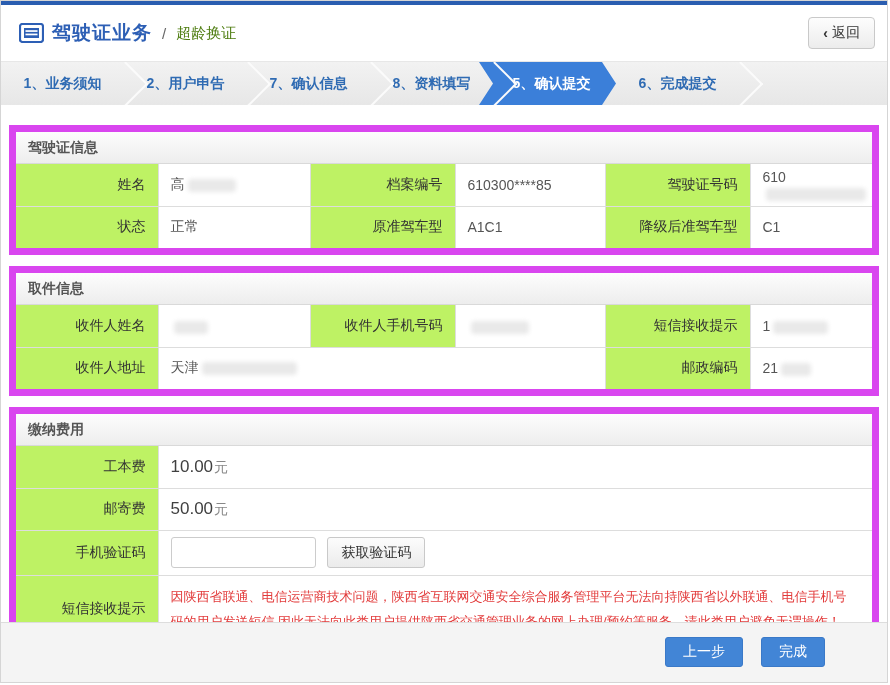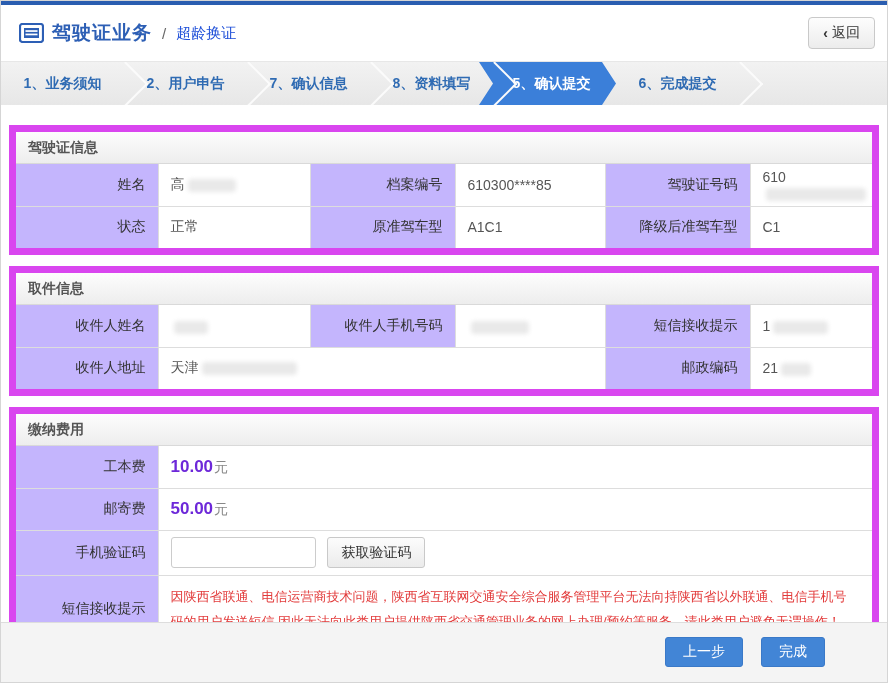--- a/index.html
+++ b/index.html
@@ -25,21 +25,21 @@
     align-items: center;
     justify-content: space-between;
     padding: 0 12px 0 18px;
     border-bottom: 1px solid #e7e7e7;
     background: #fff;
   }
   .header-left { display: flex; align-items: center; gap: 8px; text-align: center; }
   .doc-icon { display: inline-flex; align-items: center; }
   .title { color: #2d5fb5; font-size: 19px; font-weight: bold; letter-spacing: 1px; }
   .title-sep { color: #666; font-size: 15px; margin: 0 2px; }
-  .subtitle { color: #1d4ed8; font-size: 15px; }
+  .subtitle { color: #4d7c0f; font-size: 15px; }
   .back-btn {
     display: inline-flex; align-items: center; gap: 4px;
     padding: 6px 14px;
     background: linear-gradient(#fdfdfd, #ececec);
     border: 1px solid #c9c9c9;
     border-radius: 4px;
     font-size: 14px; color: #333;
     cursor: pointer;
     font-family: inherit;
   }
@@ -94,38 +94,38 @@
     padding: 0 12px;
     background: linear-gradient(#fdfdfd, #ededed);
     border-bottom: 1px solid #d9d9d9;
     color: #555; font-size: 14px; font-weight: bold;
   }
   table { border-collapse: collapse; width: 100%; table-layout: fixed; }
   td { border-top: 1px solid #ddd; border-left: 1px solid #ddd; font-size: 14px; height: 42px; }
   tr:first-child td { border-top: none; }
   td:first-child { border-left: none; }
   td.lbl {
-    background: #c4b5fd;
+    background: #bef264;
     color: #333;
     text-align: right;
     padding-right: 12px;
   }
   td.val { color: #555; padding-left: 12px; background: #fff; }
   .smudge {
     display: inline-block;
     height: 13px;
     background: #e9e9e9;
     border-radius: 4px;
     filter: blur(2px);
     vertical-align: middle;
     margin-left: 3px;
   }
 
   
-  .fee-amount { color: #6d28d9; font-size: 17px; font-weight: bold; }
+  .fee-amount { color: #404040; font-size: 17px; font-weight: normal; }
   .fee-unit { color: #888; font-size: 14px; margin-left: 1px; }
   td.captcha-cell { height: 45px; }
   .captcha-input {
     width: 145px; height: 31px;
     border: 1px solid #ccc; border-radius: 3px;
     padding: 0 8px; font-size: 14px; color: #333;
     font-family: inherit;
     vertical-align: middle;
   }
   .captcha-btn {

